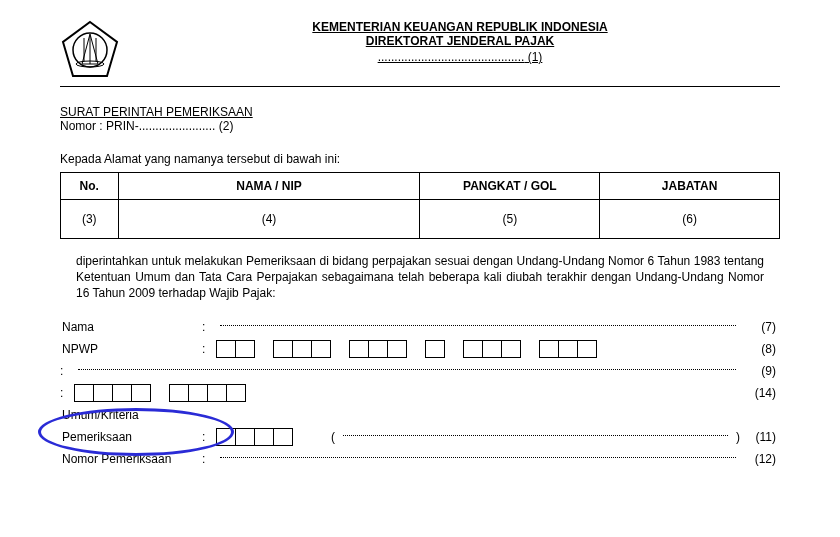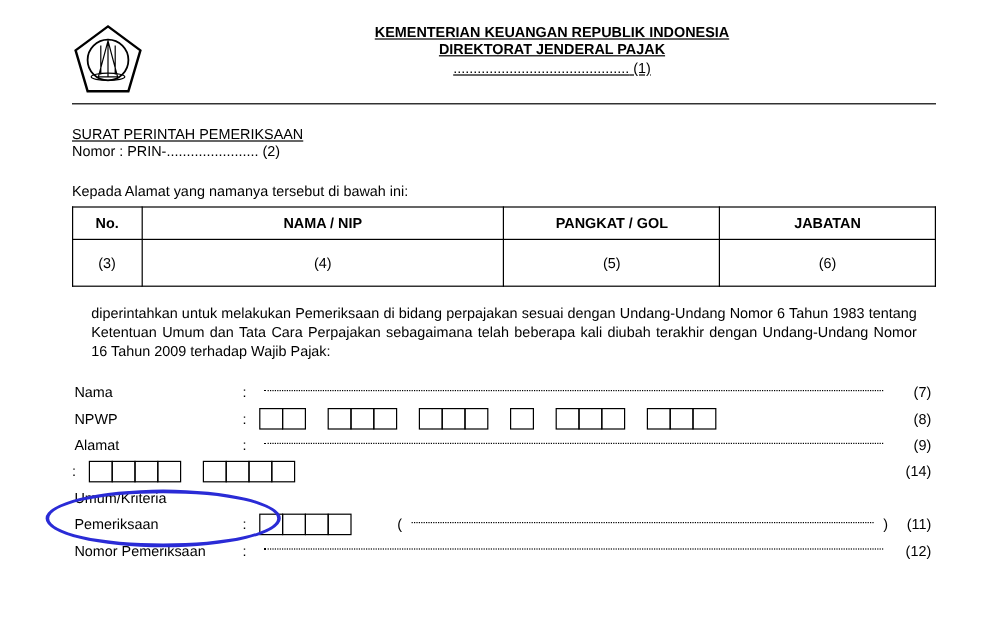--- a/index.html
+++ b/index.html
@@ -219,21 +219,20 @@
       <div class="box-group">
           <div class="box"></div>
           <div class="box"></div>
           <div class="box"></div>
         </div>
     </div>
     <div class="field-num">(8)</div>
   </div>
 
   <div class="field-row">
-    <div class="field-label">Alamat</div>
     <div class="field-colon">:</div>
     <div class="field-value">
         <div class="dots"></div>
       </div>
     <div class="field-num">(9)</div>
   </div>
 
   <div class="field-row">
     <div class="field-colon">:</div>
     <div class="field-value">

